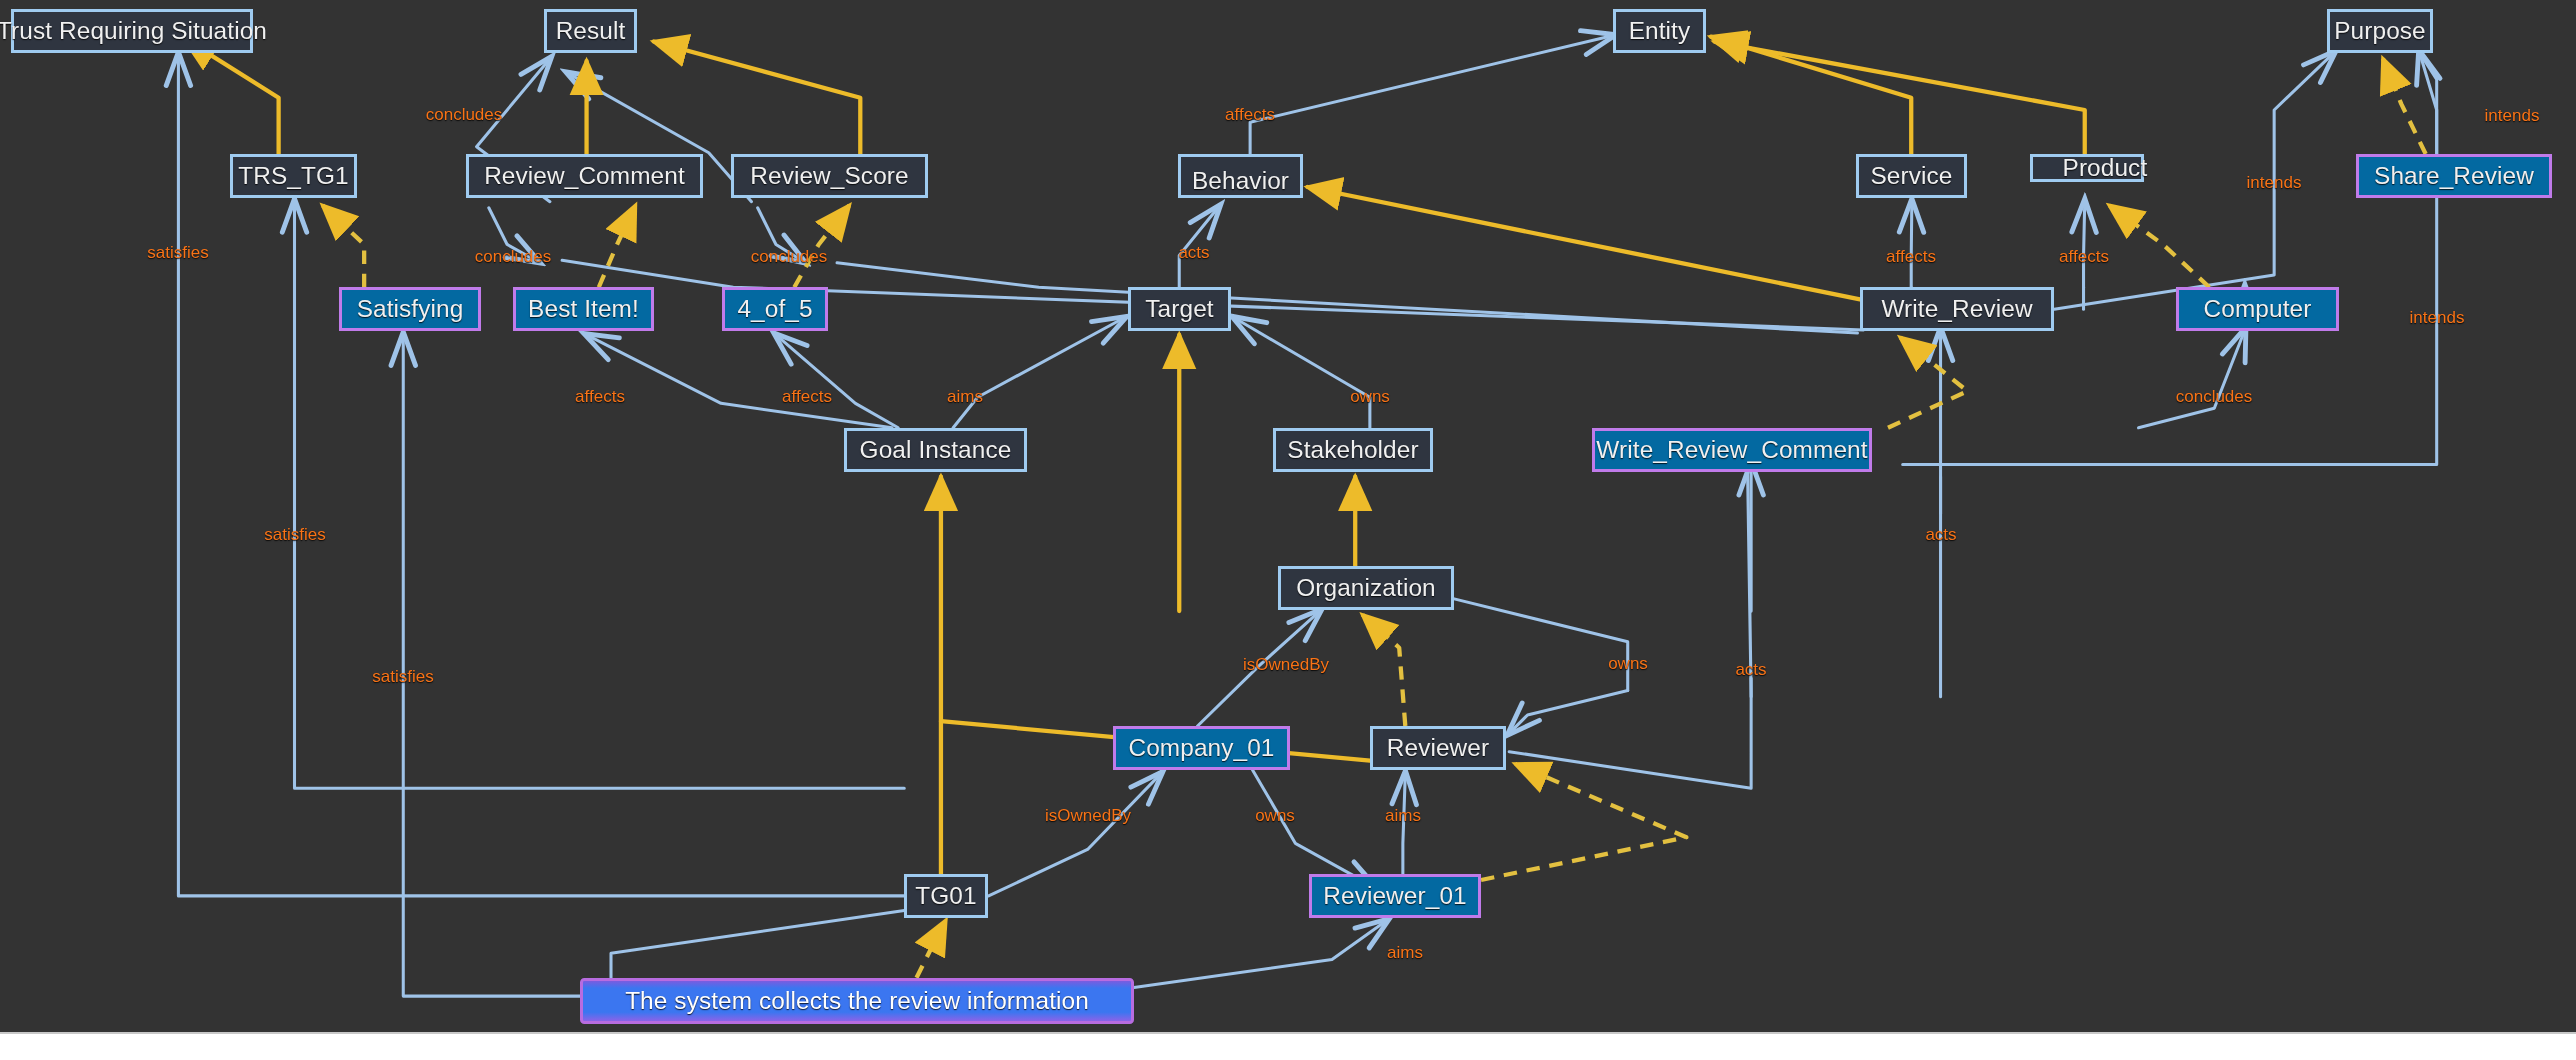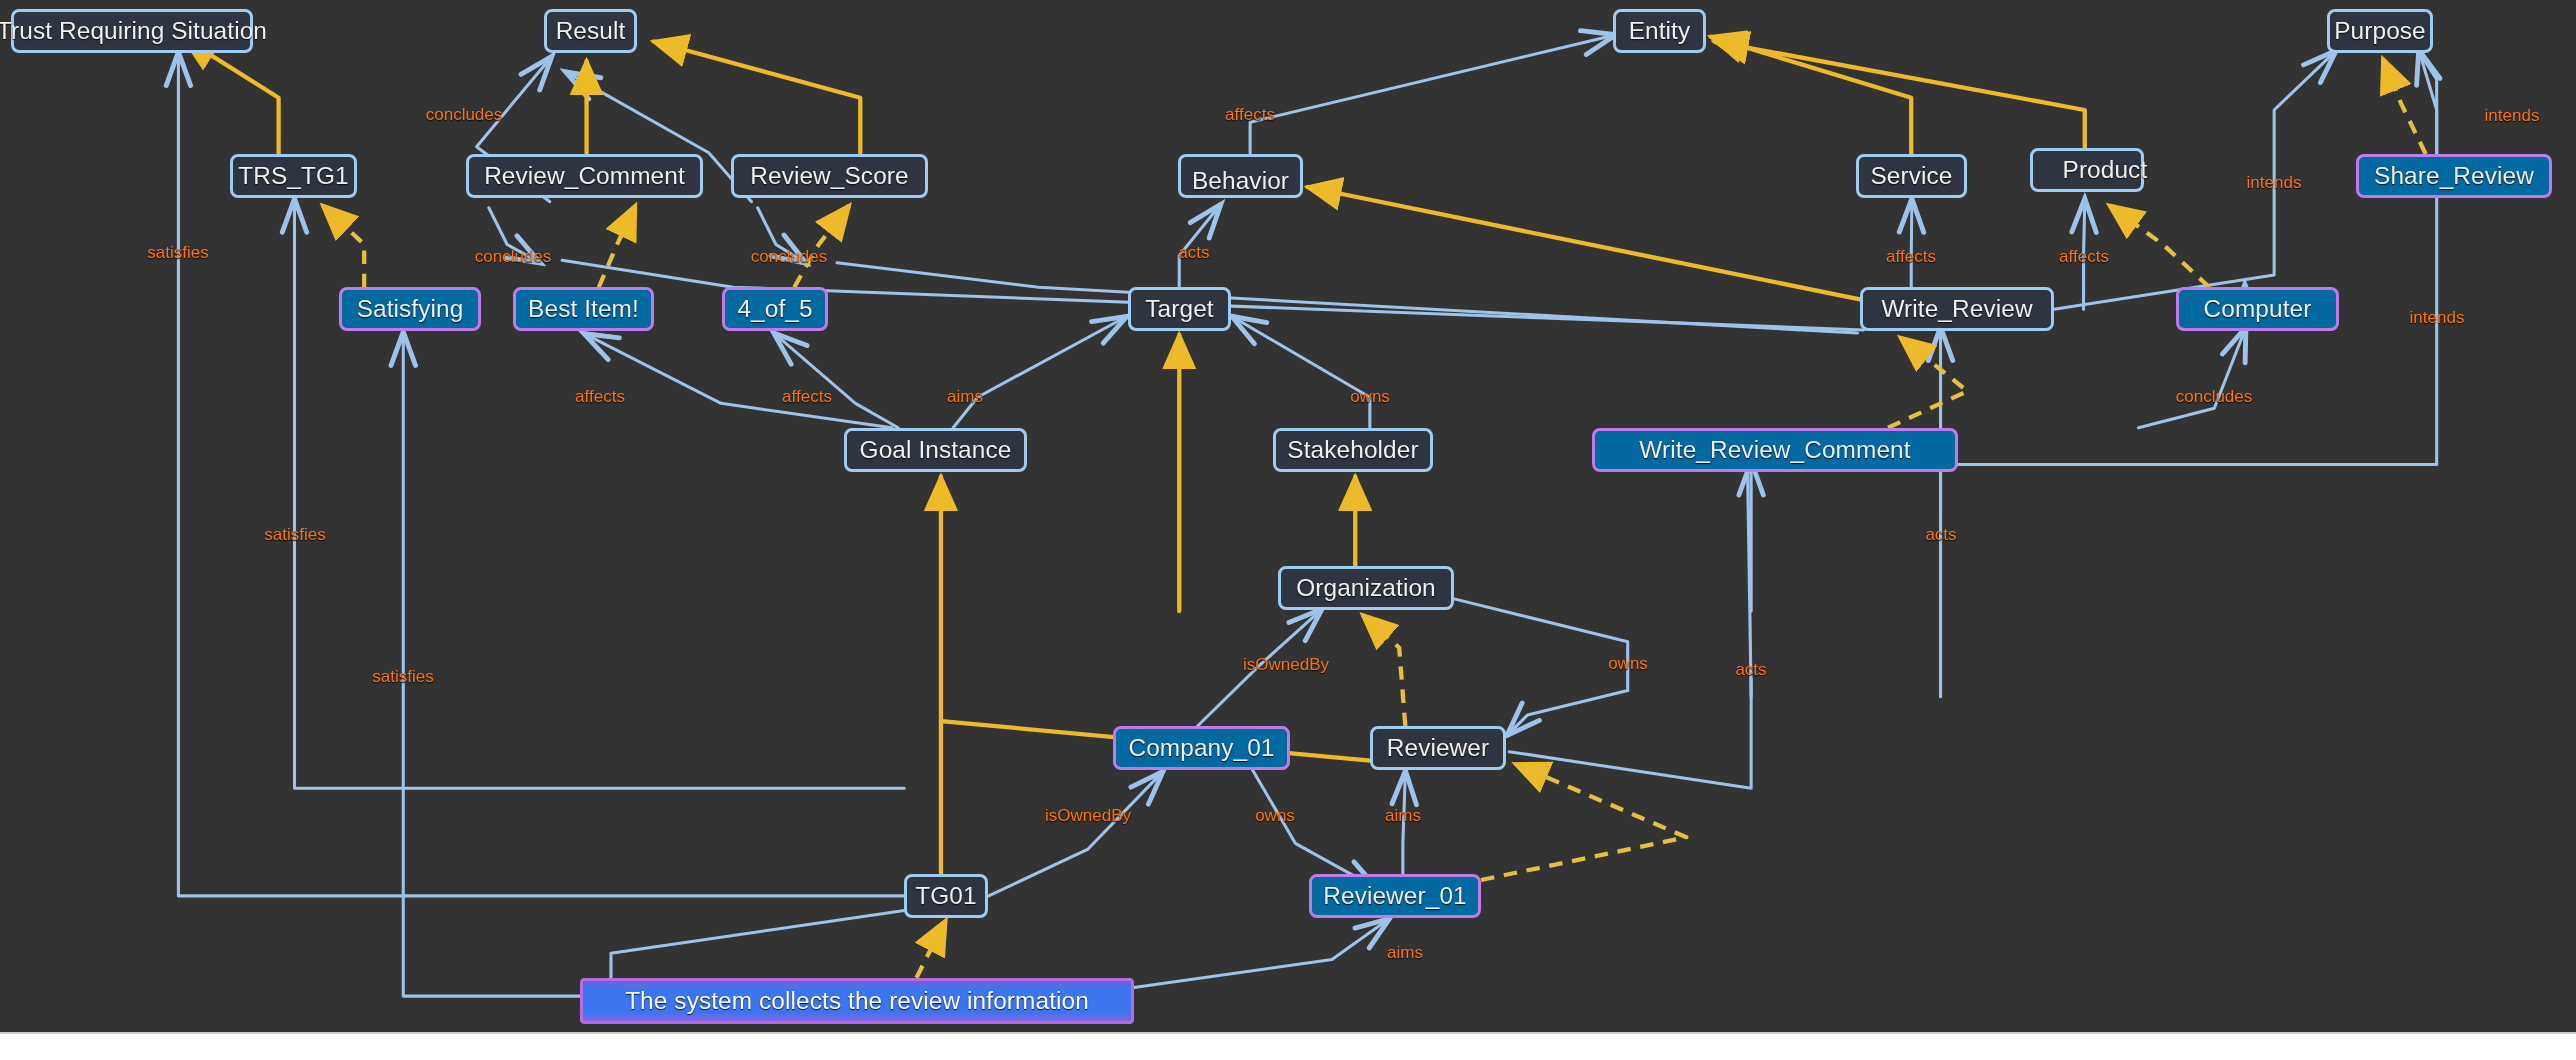--- a/index.html
+++ b/index.html
@@ -32,21 +32,21 @@
     width: 2576px;
     height: 1034px;
     overflow: visible;
   }
   .node {
     position: absolute;
     box-sizing: border-box;
     display: flex;
     align-items: center;
     justify-content: center;
-    border-radius: 8px;
+    border-radius: 0;
     color: #f0f0f0;
     font-size: 24.4px;
     letter-spacing: 0.1px;
     white-space: nowrap;
     padding: 0 12.2px;
     text-shadow: 0 0.6px 1.2px rgba(0,0,0,0.85);
     background: #323232;
   }
   .node.concept {
     border: 3.1px solid #9fcbf0;
@@ -223,21 +223,21 @@
         </div>
         <div class="node concept" style="left: 731px; top: 154px; width: 197px; height: 44px;">
           <span>Review_Score</span>
         </div>
         <div class="node concept" style="left: 1178px; top: 154px; width: 125px; height: 44px; align-items: flex-end;">
           <span>Behavior</span>
         </div>
         <div class="node concept" style="left: 1856px; top: 154px; width: 111px; height: 44px;">
           <span>Service</span>
         </div>
-        <div class="node concept" style="left: 2030px; top: 148px; width: 114px; height: 44px; padding-left: 48px;">
+        <div class="node concept" style="left: 2030px; top: 154px; width: 114px; height: 28px; padding-left: 48px;">
           <span>Product</span>
         </div>
         <div class="node instance" style="left: 2356px; top: 154px; width: 196px; height: 44px;">
           <span>Share_Review</span>
         </div>
         <div class="node instance" style="left: 315px; top: 287px; width: 142px; height: 44px; margin-left: 24px;">
           <span>Satisfying</span>
         </div>
         <div class="node instance" style="left: 513px; top: 287px; width: 141px; height: 44px;">
           <span>Best Item!</span>
@@ -253,21 +253,21 @@
         </div>
         <div class="node instance" style="left: 2176px; top: 287px; width: 163px; height: 44px;">
           <span>Computer</span>
         </div>
         <div class="node concept" style="left: 844px; top: 428px; width: 183px; height: 44px;">
           <span>Goal Instance</span>
         </div>
         <div class="node concept" style="left: 1273px; top: 428px; width: 160px; height: 44px;">
           <span>Stakeholder</span>
         </div>
-        <div class="node instance" style="left: 1592px; top: 428px; width: 366px; height: 44px;">
+        <div class="node instance" style="left: 1592px; top: 428px; width: 280px; height: 44px;">
           <span>Write_Review_Comment</span>
         </div>
         <div class="node concept" style="left: 1278px; top: 566px; width: 176px; height: 44px;">
           <span>Organization</span>
         </div>
         <div class="node instance" style="left: 1113px; top: 726px; width: 177px; height: 44px;">
           <span>Company_01</span>
         </div>
         <div class="node concept" style="left: 1370px; top: 726px; width: 136px; height: 44px;">
           <span>Reviewer</span>

